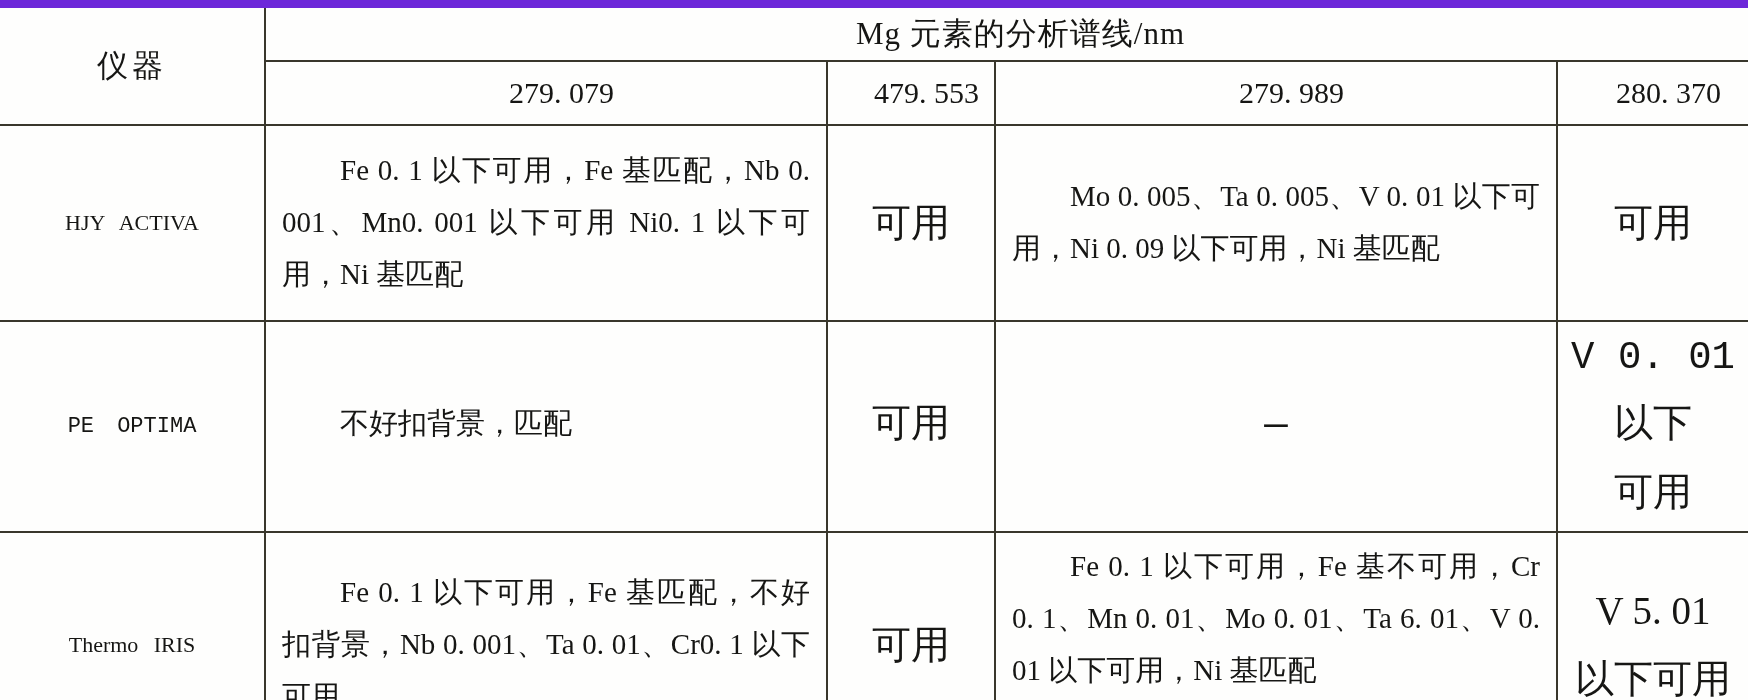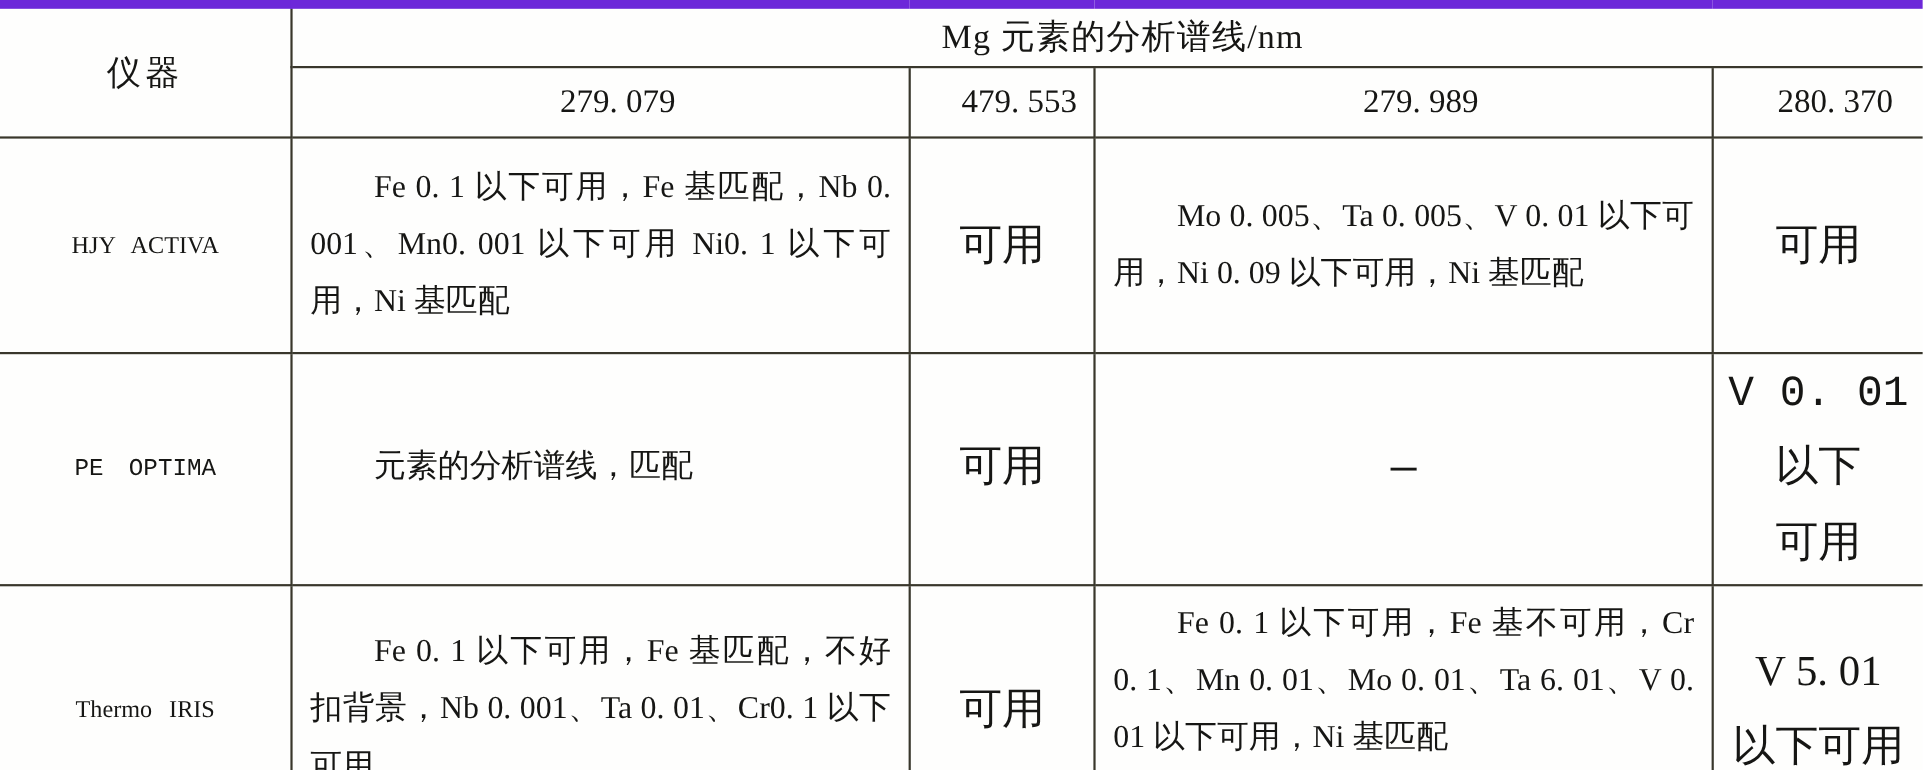--- a/index.html
+++ b/index.html
@@ -104,21 +104,21 @@
       <tr class="r1">
         <td class="inst">HJY ACTIVA</td>
         <td class="para">Fe 0. 1 以下可用，Fe 基匹配，Nb 0. 001、Mn0. 001 以下可用 Ni0. 1 以下可用，Ni 基匹配</td>
         <td class="center">可用</td>
         <td class="para">Mo 0. 005、Ta 0. 005、V 0. 01 以下可用，Ni 0. 09 以下可用，Ni 基匹配</td>
         <td class="center">可用</td>
       </tr>
 
       <tr class="r2">
         <td class="inst">PE OPTIMA</td>
-        <td class="para">元素的分析谱线，匹配</td>
+        <td class="para">不好扣背景，匹配</td>
         <td class="center">可用</td>
         <td class="center">—</td>
         <td class="center">V 0. 01 以下
 可用</td>
       </tr>
 
       <tr class="r3">
         <td class="inst">Thermo IRIS</td>
         <td class="para">Fe 0. 1 以下可用，Fe 基匹配，不好扣背景，Nb 0. 001、Ta 0. 01、Cr0. 1 以下可用</td>
         <td class="center">可用</td>

